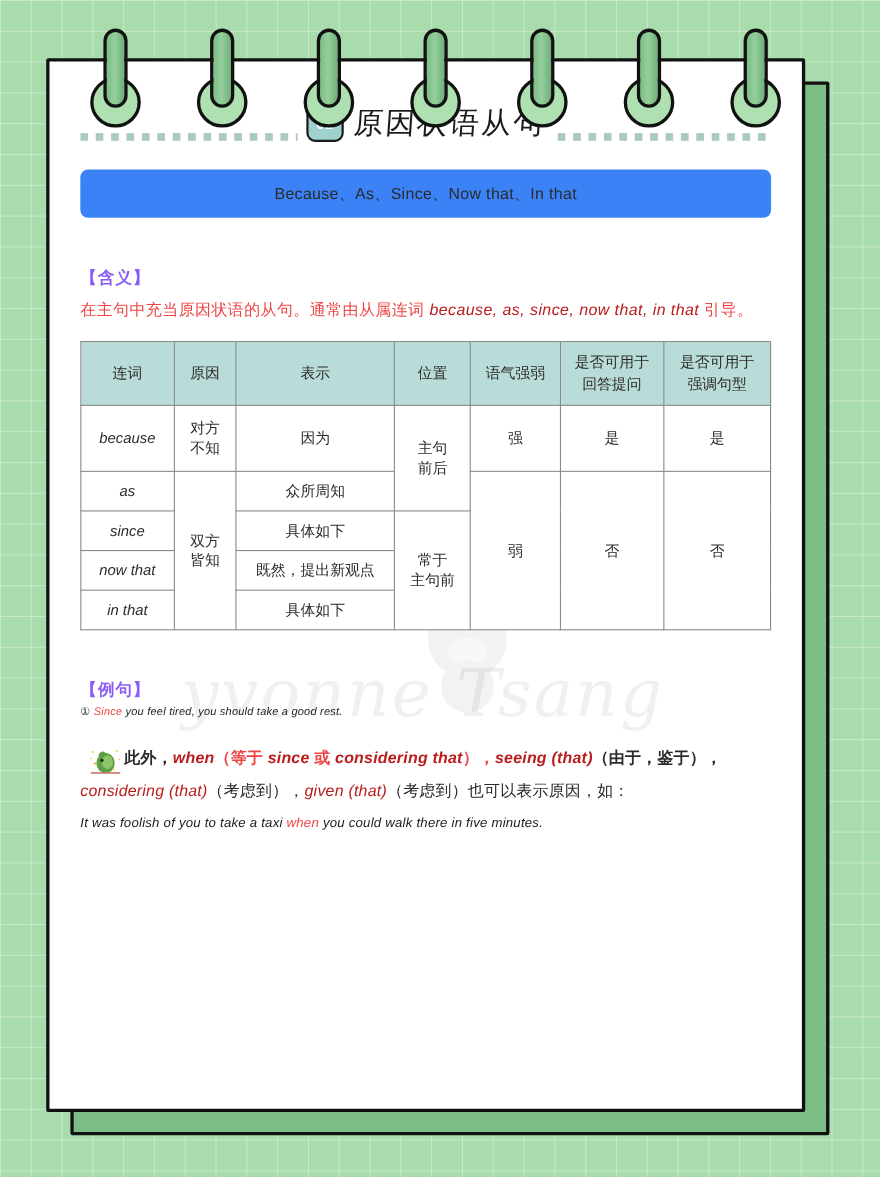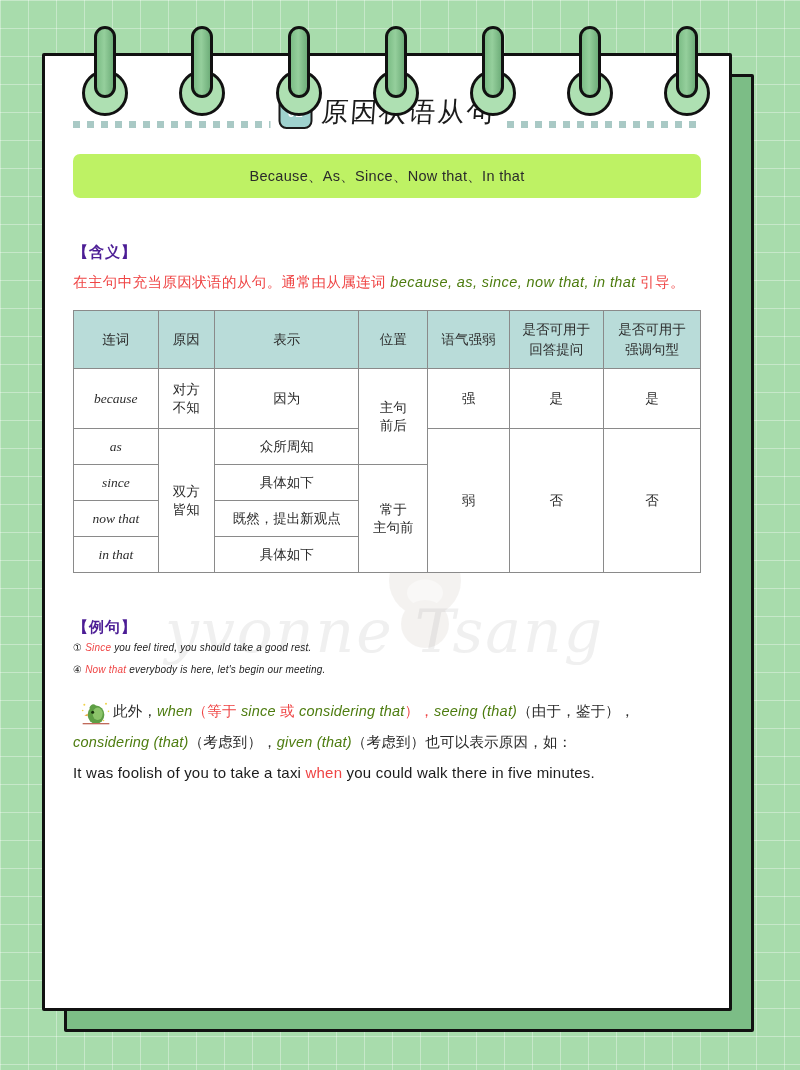--- a/index.html
+++ b/index.html
@@ -125,62 +125,61 @@
     color: #1b1b1b;
     letter-spacing: 2px;
     white-space: nowrap;
     transform: skewX(-4deg);
   }
 
   
   .subtitle-bar {
     margin-top: 14px;
     height: 44px;
-    background: #bef264;
+    background: #3b82f6;
     border-radius: 7px;
     display: flex;
     align-items: center;
     justify-content: center;
     font-size: 14.5px;
     color: #2b2b2b;
     letter-spacing: 0.3px;
   }
 
   
   .section-label {
     font-family: Liberation Mono, monospace;
     font-size: 15px;
     font-weight: bold;
-    color: #4c1d95;
+    color: #8b5cf6;
     letter-spacing: 1px;
     margin-top: 45px;
   }
 
   .para {
     font-size: 14.5px;
     line-height: 1.95;
     color: #2b2b2b;
     letter-spacing: 0.4px;
   }
   .g { color: #ef4444; }
-  .gi { color: #4d7c0f; font-style: italic; }
+  .gi { color: #b91c1c; font-style: italic; }
   .ital { font-style: italic; }
 
   #meaning-block { margin-top: 20px; }
   #meaning-block .para { margin-top: 6px; }
 
   
   table.grammar {
     margin-top: 14px;
     width: 100%;
     border-collapse: collapse;
     table-layout: fixed;
     position: relative;
     z-index: 2;
-    font-family: Liberation Serif, serif;
   }
   table.grammar th,
   table.grammar td {
     border: 1px solid #8a8a8a;
     text-align: center;
     vertical-align: middle;
     font-size: 13.5px;
     color: #2b2b2b;
     padding: 4px 2px;
     background: #ffffff;
@@ -239,29 +238,29 @@
   #examples-block .section-label { font-style: normal; }
 
   
   #note-block { margin-top: 16px; padding-left: 0; position: relative; }
   .note-line {
     font-size: 14.5px;
     line-height: 2.1;
     color: #2b2b2b;
     letter-spacing: 0.2px;
   }
-  .note-first { padding-left: 40px; }
+  .note-first { padding-left: 40px; font-weight: bold; }
   .bird {
     position: absolute;
     left: 8px;
     top: 4px;
     width: 30px;
     height: 26px;
   }
-  .note-final { color: #1b1b1b; font-size: 15px; }
+  .note-final { font-style: italic; color: #1b1b1b; font-size: 12px; }
 </style>
 </head>
 <body>
 
 <div class="backcard"></div>
 
 <div class="page">
   <div class="content">
 
     <div class="header">
@@ -353,23 +352,20 @@
       </tbody>
     </table>
 
     <div class="watermark">yvonne Tsang</div>
 
     <div id="examples-block">
       <div class="section-label">【例句】</div>
 
       <div class="ex">
         <span>①</span><span> </span><span class="g">Since</span><span> you feel tired, you should take a good rest.</span>
-      </div>
-      <div class="ex">
-        <span>④</span><span> </span><span class="g">Now that</span><span> everybody is here, let's begin our meeting.</span>
       </div>
     </div>
 
     <div id="note-block">
       <svg class="bird" viewBox="0 0 36 30">
         <ellipse cx="18" cy="17" rx="10" ry="11" fill="#5e9e44"></ellipse>
         <ellipse cx="20" cy="16" rx="6" ry="7.5" fill="#8cc46a"></ellipse>
         <path d="M10 9 Q13 2 18 6 Q15 8 14 11 Z" fill="#5e9e44"></path>
         <circle cx="14" cy="14" r="1.8" fill="#18300c"></circle>
         <path d="M8 16 L4 18 L8 19 Z" fill="#e8a33d"></path>

